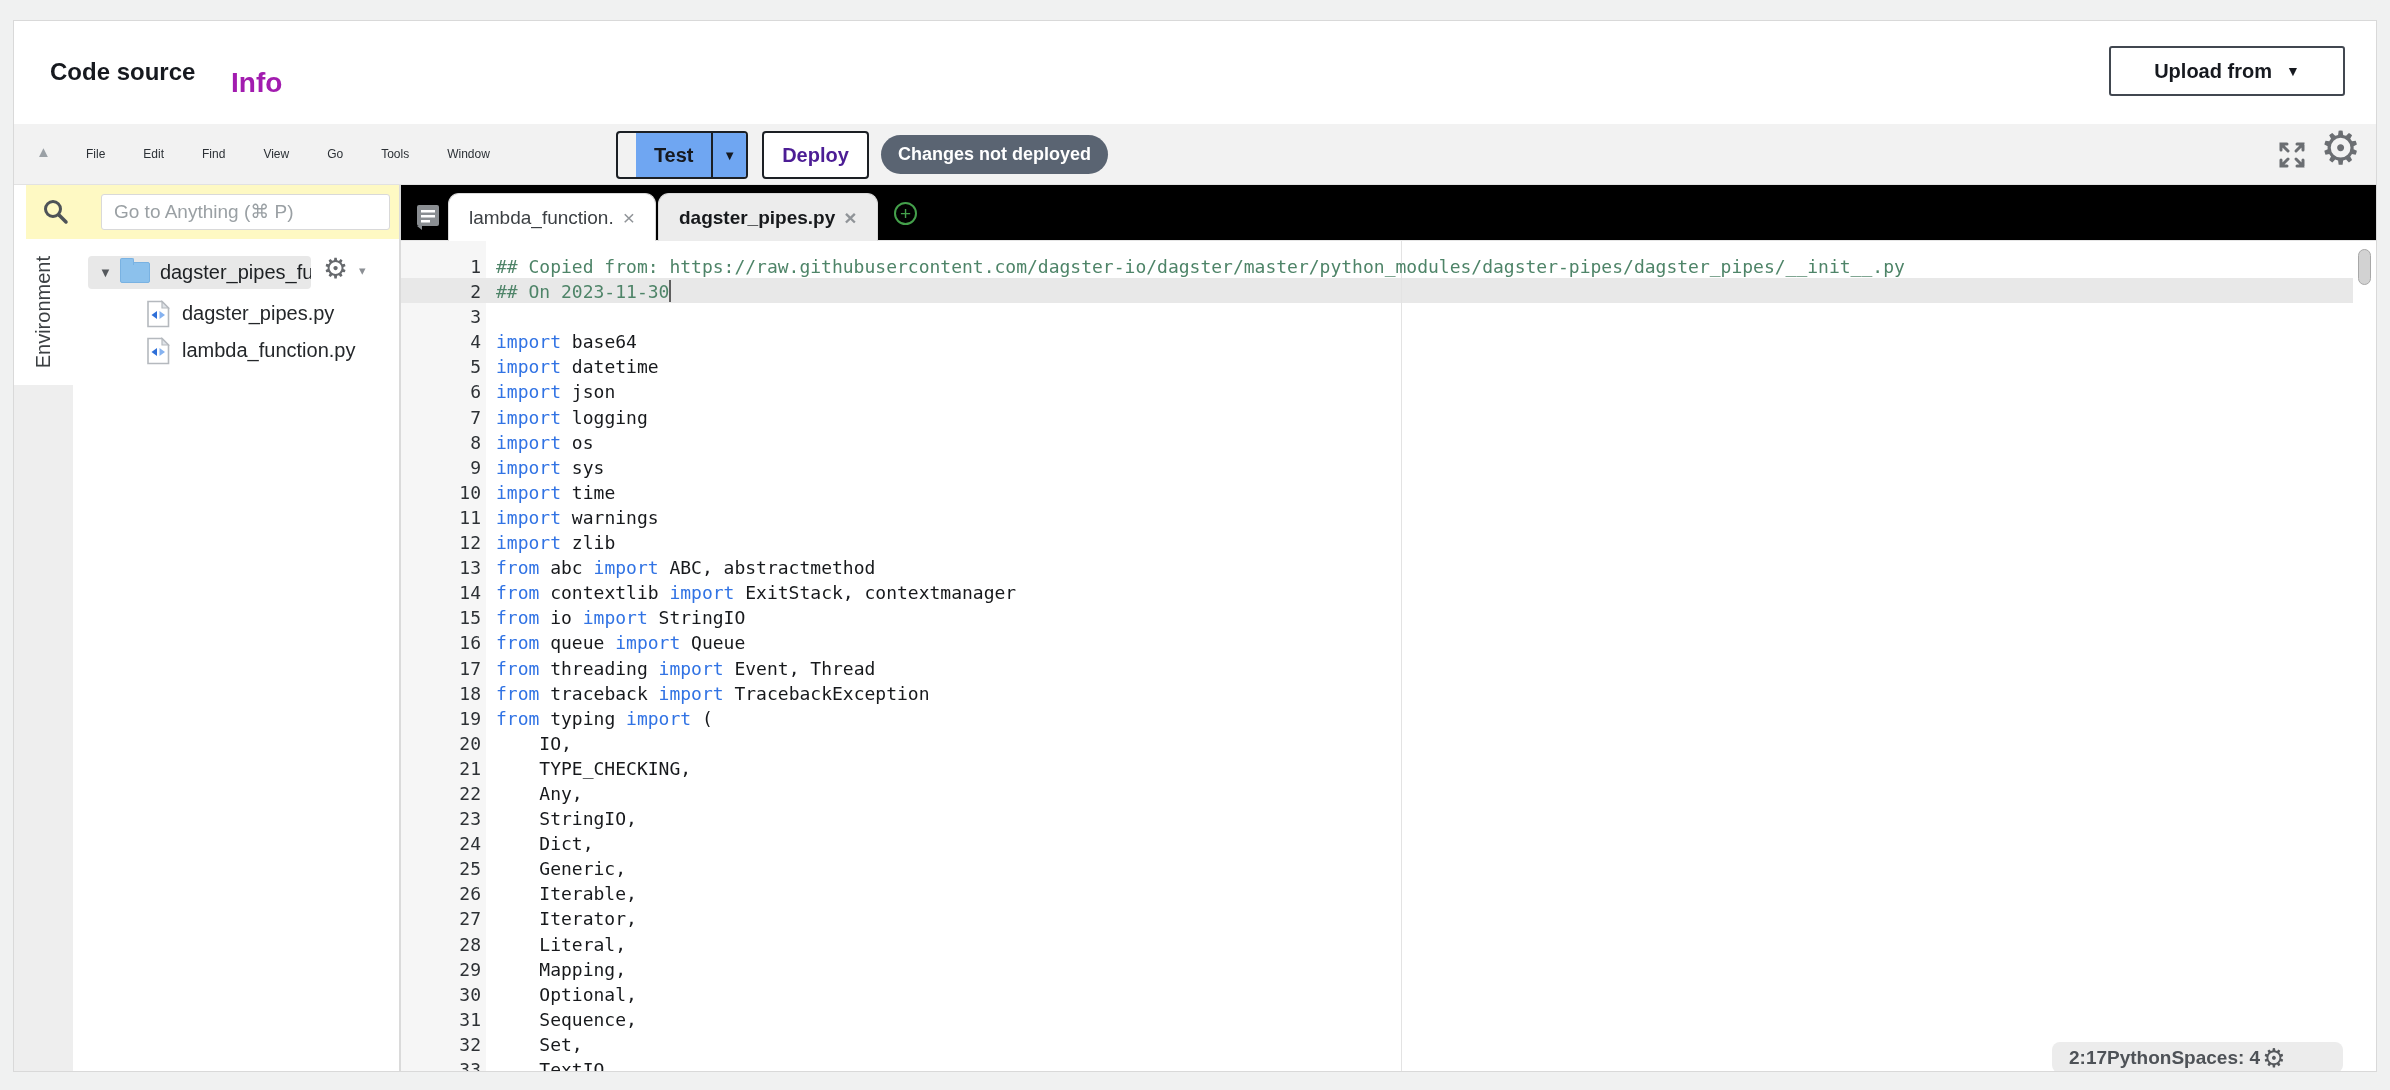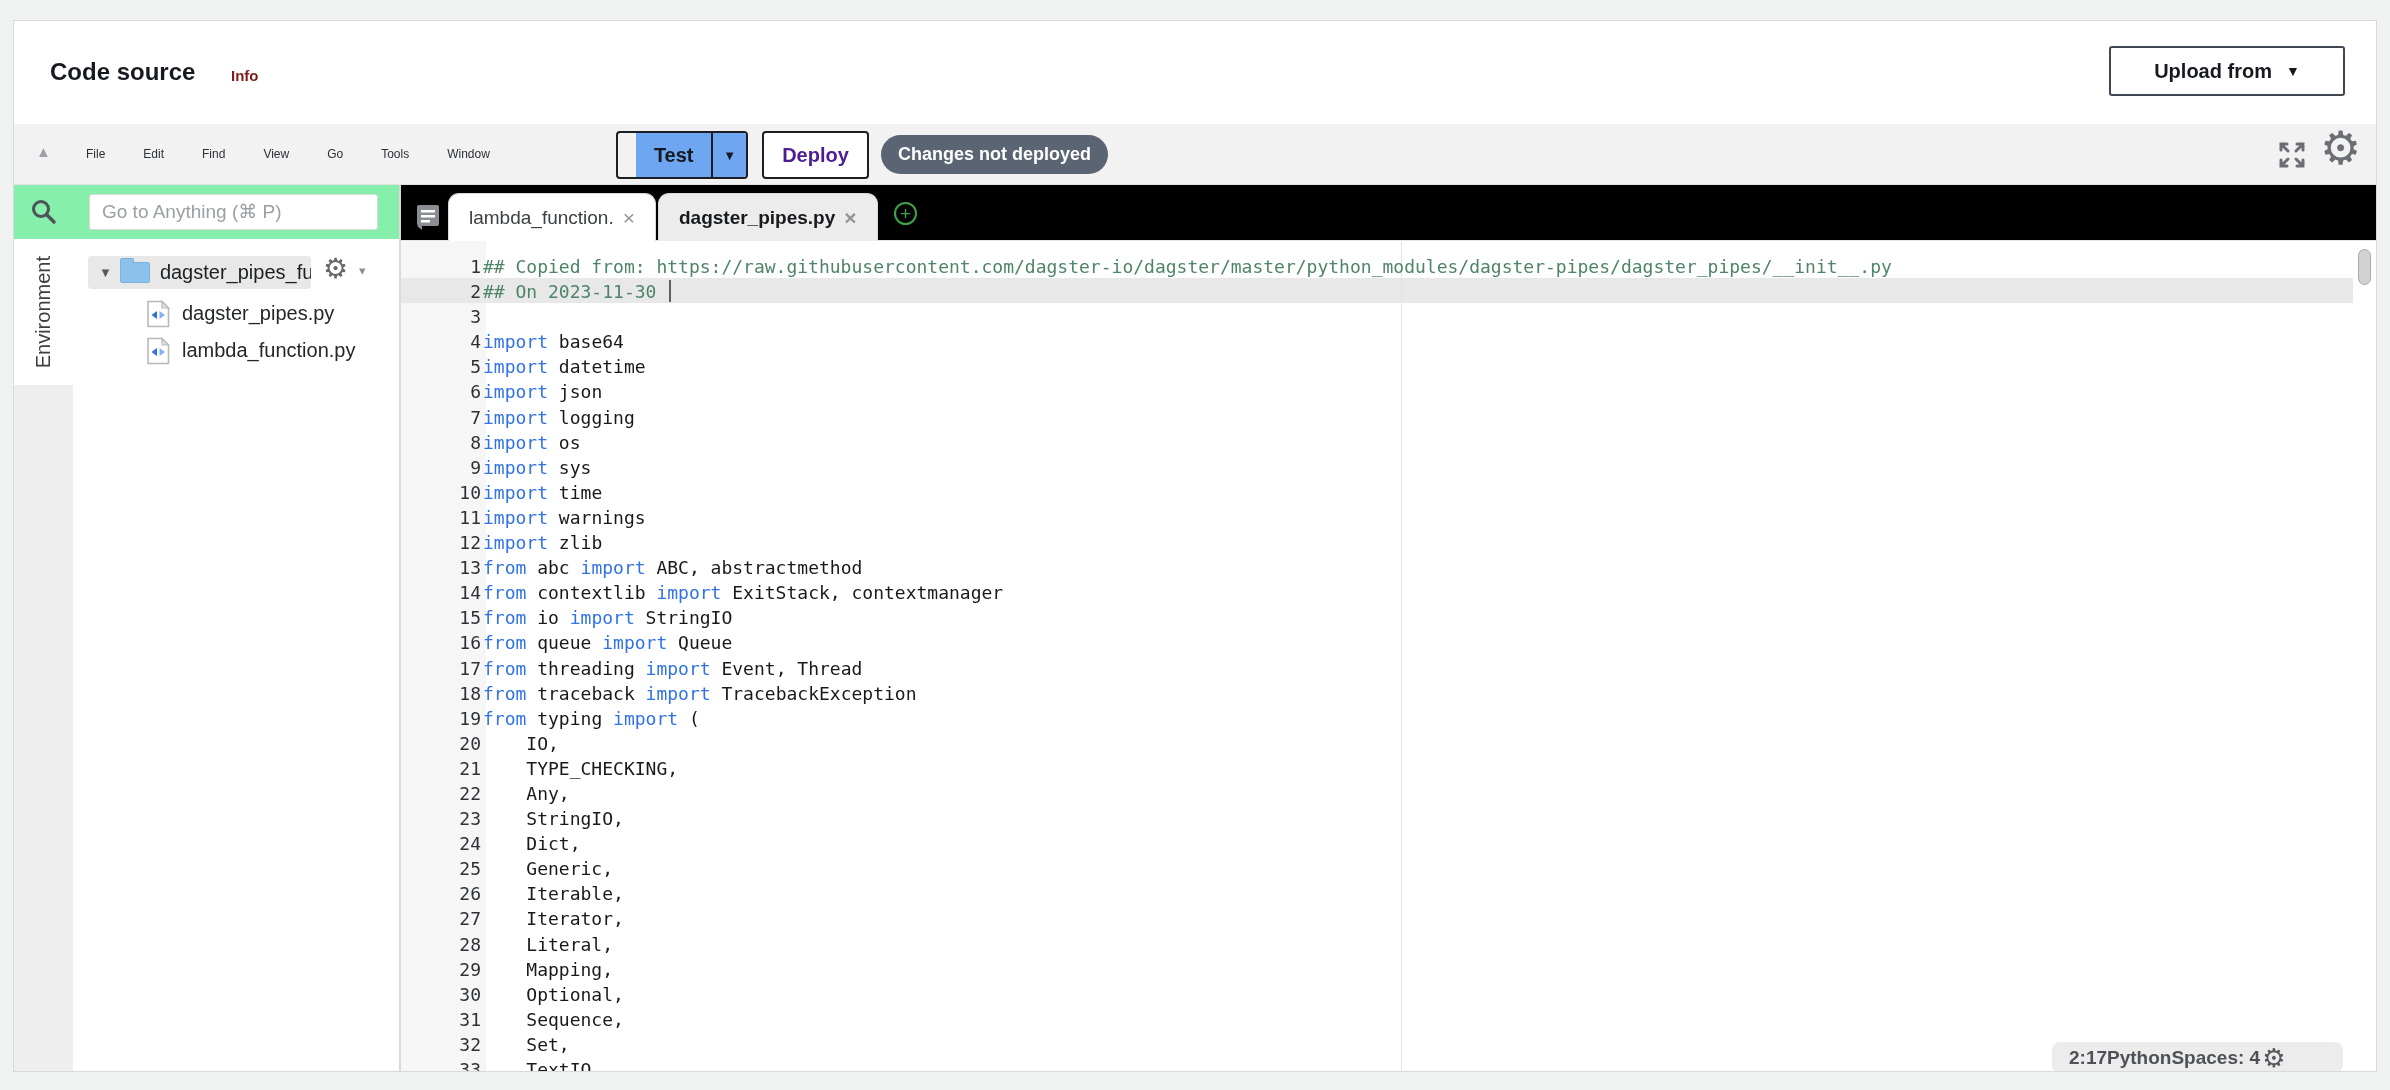--- a/index.html
+++ b/index.html
@@ -6,21 +6,21 @@
   html,body { width:2390px; height:1090px; }
   body { background:#f0f1f1; font-family:"Liberation Sans", sans-serif; color:#16191f; overflow:hidden; }
 
   .screen { position:relative; width:2390px; height:1090px; }
   .panel { position:absolute; left:13px; top:20px; width:2364px; height:1052px;
            background:#ffffff; border:1px solid #d9d9d9; overflow:hidden; }
   .abs { position:absolute; }
 
   
   .page-title { left:36px; top:37px; font-size:24px; font-weight:700; color:#16191f; }
-  .info-link  { left:217px; top:46px; font-size:15px; font-weight:700; color:#7f1d1d; cursor:pointer; }
+  .info-link  { left:217px; top:46px; font-size:28px; font-weight:700; color:#a21caf; cursor:pointer; }
   .upload-btn { left:2095px; top:25px; width:236px; height:50px; background:#fff;
                 border:2px solid #414750; border-radius:3px; display:flex; align-items:center;
                 justify-content:center; gap:14px; font-size:20px; font-weight:700; color:#16191f; cursor:pointer; }
   .upload-btn .caret { font-size:14px; }
 
   
   .menubar { left:0; top:103px; width:2364px; height:61px; background:#f2f2f2; border-bottom:1px solid #e2e2e2; }
   .collapse-arrow { left:22px; top:19px; font-size:15px; color:#9ba1a6; cursor:pointer; }
   .menu-items { left:68px; top:0; height:60px; display:flex; gap:30px; align-items:center; list-style:none; }
   .menu-items li { font-size:12px; color:#2c3136; padding:0 4px; cursor:pointer; }
@@ -32,21 +32,21 @@
                 align-items:center; justify-content:center; font-size:13px; color:#16191f; }
   .deploy-btn { left:748px; top:110px; width:107px; height:48px; background:#fff; border:2px solid #1b1f24;
                 border-radius:4px; display:flex; align-items:center; justify-content:center;
                 font-size:20px; font-weight:700; color:#4c1d95; cursor:pointer; }
   .status-badge { left:867px; top:114px; height:39px; padding:0 17px; background:#5a6472; border-radius:20px;
                   display:inline-flex; align-items:center; font-size:18px; font-weight:700; color:#ffffff; }
   .expand-icon { left:2262px; top:119px; width:32px; height:30px; cursor:pointer; }
   .menubar-gear { left:2306px; top:104px; font-size:46px; line-height:46px; color:#6b6e72; cursor:pointer; }
 
   
-  .search-row { left:0; top:164px; width:385px; height:54px; background:#86efac; }
+  .search-row { left:12px; top:164px; width:385px; height:54px; background:#fef9c3; }
   .search-icon { left:16px; top:13px; width:27px; height:27px; }
   .search-input { left:75px; top:9px; width:289px; height:36px; border:1px solid #d9d9d9; border-radius:3px;
                   font-size:19px; padding:0 12px; color:#16191f; font-family:"Liberation Sans",sans-serif; }
   .search-input::placeholder { color:#9aa0a4; }
 
   .rail { left:0; top:218px; width:59px; height:834px; background:#eeeeee; }
   .rail-active { left:0; top:0; width:59px; height:146px; background:#ffffff; display:flex;
                  align-items:center; justify-content:center; cursor:pointer; }
   .rail-active span { writing-mode:vertical-rl; transform:rotate(180deg); font-size:20px; color:#3c4043; }
 
@@ -82,21 +82,21 @@
                  justify-content:center; cursor:pointer; }
 
   
   .editor { left:387px; top:220px; width:1977px; height:832px; background:#ffffff; overflow:hidden; cursor:text; }
   .gutter-bg { left:0; top:0; width:85px; height:832px; background:#f6f6f6; }
   .active-line { left:0; top:37px; width:1952px; height:25px; background:#e8e8e8; }
   .print-margin { left:1000px; top:0; width:1px; height:832px; background:#e3e3e3; }
   .gutter { left:0; top:13px; width:80px; text-align:right; font-family:"DejaVu Sans Mono", monospace;
             font-size:18px; color:#2d3135; }
   .gutter div { height:25.1px; line-height:25.1px; }
-  .code { left:82px; top:13px; font-family:"DejaVu Sans Mono", monospace; font-size:18px; color:#17191c; }
+  .code { left:95px; top:13px; font-family:"DejaVu Sans Mono", monospace; font-size:18px; color:#17191c; }
   .code-line { height:25.1px; line-height:25.1px; white-space:pre; }
   .tok-k { color:#3173e4; }
   .tok-c { color:#4e8468; }
   .tok-p { color:#17191c; }
   .cursor-caret { left:268px; top:39px; width:2px; height:22px; background:#5f5f5f; }
   .vscrollbar { right:0; top:0; width:27px; height:832px; }
   .vthumb { position:absolute; right:7px; top:8px; width:13px; height:36px; background:#d2d2d2;
             border:1px solid #a8a8a8; border-radius:7px; cursor:pointer; }
 
   

